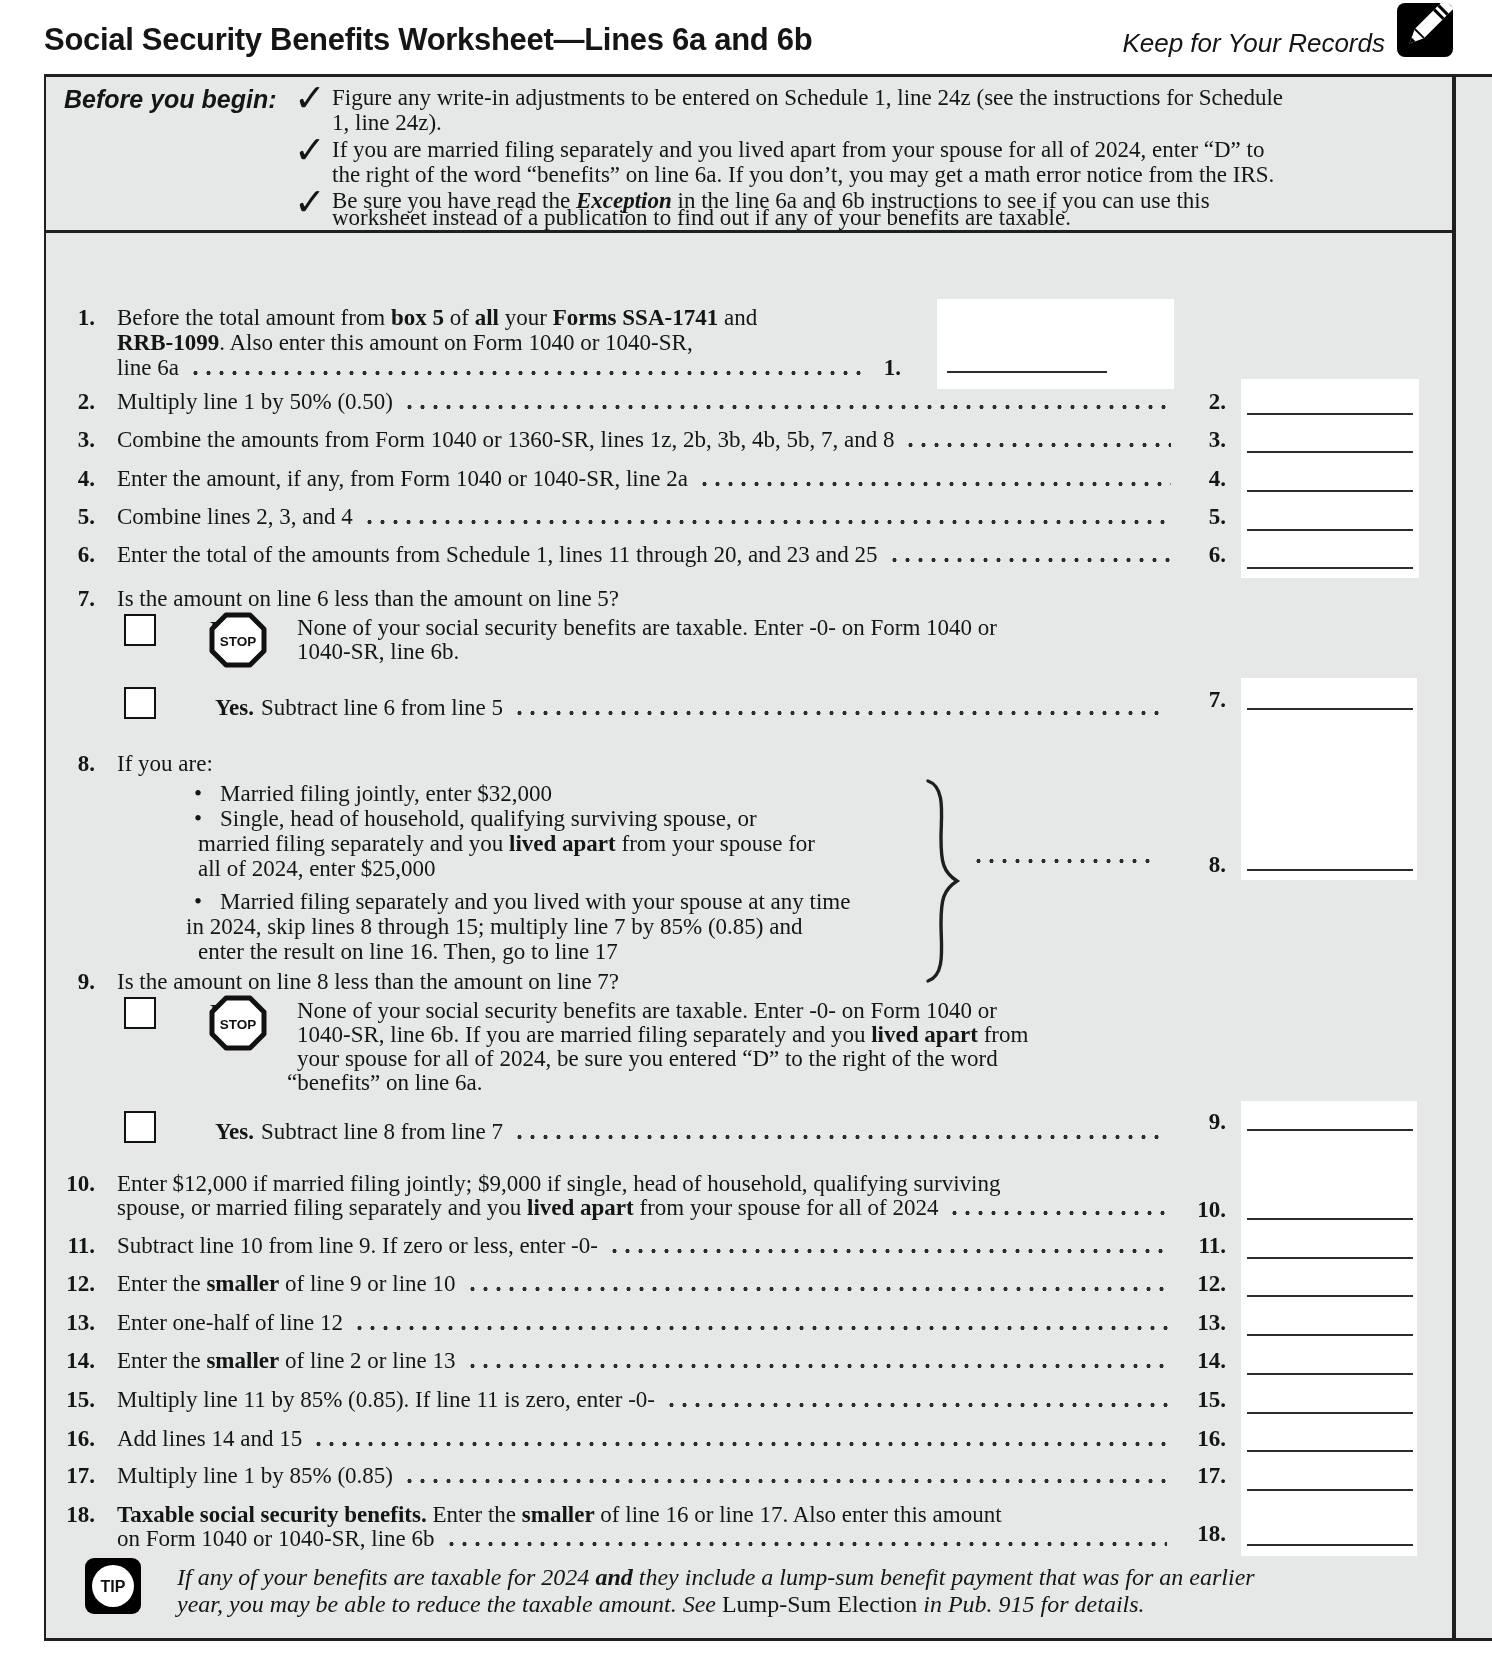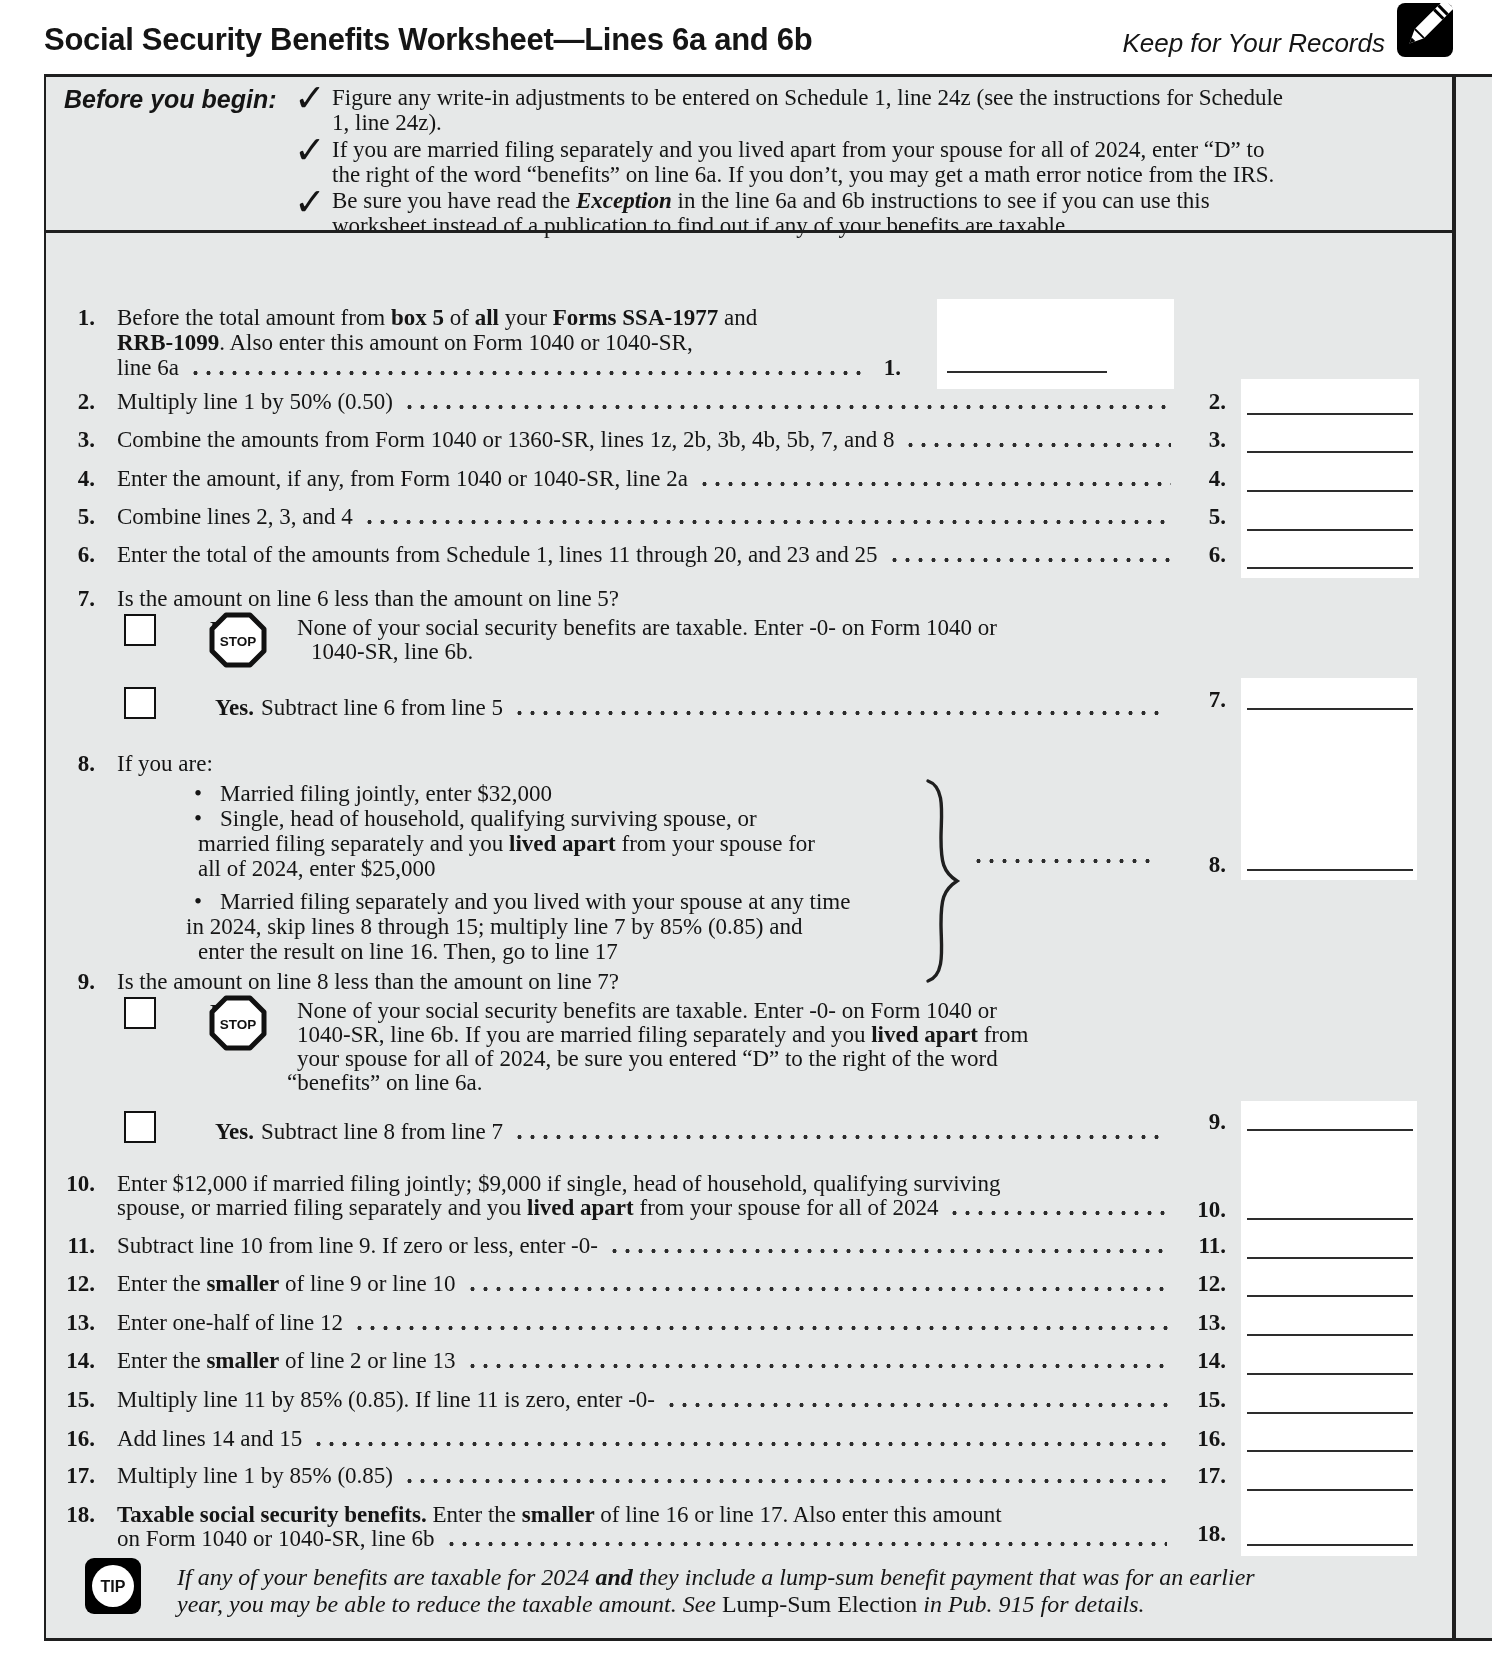--- a/index.html
+++ b/index.html
@@ -63,31 +63,31 @@
 
     <div class="byb-label sans">Before you begin:</div>
     <span class="check" style="top:2px;">✓</span>
     <span class="check" style="top:54px;">✓</span>
     <span class="check" style="top:106px;">✓</span>
     <div class="bybline" style="top:8px;">Figure any write-in adjustments to be entered on Schedule 1, line 24z (see the instructions for Schedule</div>
     <div class="bybline" style="top:33px;">1, line 24z).</div>
     <div class="bybline" style="top:60px;">If you are married filing separately and you lived apart from your spouse for all of 2024, enter “D” to</div>
     <div class="bybline" style="top:85px;">the right of the word “benefits” on line 6a. If you don’t, you may get a math error notice from the IRS.</div>
     <div class="bybline" style="top:111px;"><span>Be sure you have read the </span><span class="itbold">Exception</span><span> in the line 6a and 6b instructions to see if you can use this</span></div>
-    <div class="bybline" style="top:136px;">worksheet instead of a publication to find out if any of your benefits are taxable.</div>
+    <div class="bybline" style="top:128px;">worksheet instead of a publication to find out if any of your benefits are taxable.</div>
     <div class="divider"></div>
 
     <div class="wbox" style="left:891px;top:222px;width:237px;height:90px;"></div>
     <div class="wbox" style="left:1195px;top:302px;width:178px;height:199px;"></div>
     <div class="wbox" style="left:1195px;top:601px;width:176px;height:202px;"></div>
     <div class="wbox" style="left:1195px;top:1024px;width:176px;height:455px;"></div>
 
     <div class="row" style="left:0;top:228px;width:1129px;">
       <span class="num">1.</span>
-      <span><span>Before the total amount from </span><b>box 5</b><span> of </span><b>all</b><span> your </span><b>Forms SSA-1977</b><span> and</span></span>
+      <span><span>Before the total amount from </span><b>box 5</b><span> of </span><b>all</b><span> your </span><b>Forms SSA-1741</b><span> and</span></span>
     </div>
     <div class="row" style="left:71px;top:253px;width:1058px;">
       <span><b>RRB-1099</b><span>. Also enter this amount on Form 1040 or 1040-SR,</span></span>
     </div>
     <div class="row" style="left:71px;top:278px;width:753px;">
       <span>line 6a</span>
       <span class="lead"></span>
     </div>
     <div class="ref" style="left:795px;top:278px;">1.</div>
     <div class="entry" style="left:901px;top:268px;width:160px;"></div>
@@ -134,21 +134,21 @@
     </div>
     <div class="cb" style="left:78px;top:537px;"></div>
     <div class="abs t bold" style="left:121px;top:540px;">No.</div>
     <div class="abs" style="left:163px;top:535px;">
       <svg width="58" height="56" viewBox="0 0 58 56">
         <polygon points="17,3 41,3 55,17 55,39 41,53 17,53 3,39 3,17" fill="#fff" stroke="#111" stroke-width="5" stroke-linejoin="round"></polygon>
         <text x="29" y="33.5" text-anchor="middle" font-family="Liberation Sans, sans-serif" font-size="13.5" font-weight="bold" fill="#111">STOP</text>
       </svg>
     </div>
     <div class="abs t" style="left:251px;top:538px;">None of your social security benefits are taxable. Enter -0- on Form 1040 or</div>
-    <div class="abs t" style="left:265px;top:562px;text-align:center;">1040-SR, line 6b.</div>
+    <div class="abs t" style="left:251px;top:562px;text-align:center;">1040-SR, line 6b.</div>
     <div class="row" style="left:78px;top:606px;width:1051px;">
       <span class="cb" style="position:relative;display:inline-block;top:4px;margin-right:16px;flex:0 0 auto;"></span>
       <span class="bold" style="margin-right:7px;">Yes.</span>
       <span>Subtract line 6 from line 5</span>
       <span class="lead"></span>
     </div>
     <div class="ref" style="left:1120px;top:610px;">7.</div>
     <div class="entry" style="left:1201px;top:605px;"></div>
 
     <div class="row" style="left:0;top:674px;width:1133px;">

